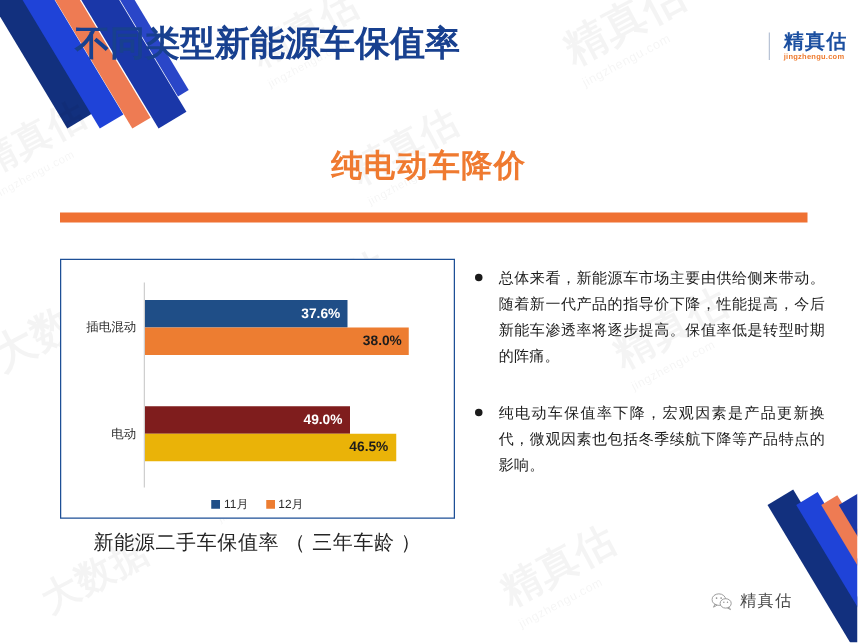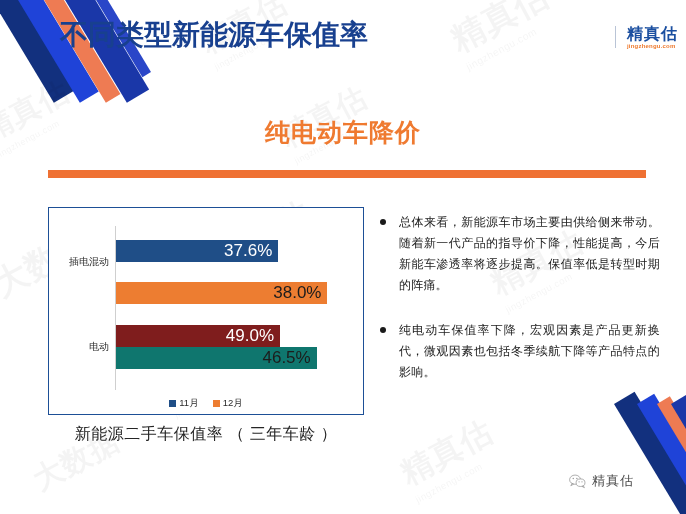--- a/index.html
+++ b/index.html
@@ -240,22 +240,22 @@
     left: 67px;
     height: 22px;
     display: flex;
     align-items: center;
     justify-content: flex-end;
   }
   .bar.s0 { top: 0px;  background: #1f4e87; }
   .bar.s1 { top: 22px; background: #ed7d31; }
 
   .bar-value {
-    font-size: 17px;
-    font-weight: normal;
+    font-size: 11px;
+    font-weight: bold;
     padding-right: 6px;
     white-space: nowrap;
   }
   .bar.s0 .bar-value { color: #ffffff; }
   .bar.s1 .bar-value { color: #1c1c1c; }
 
   .legend {
     position: absolute;
     left: 0; right: 0;
     bottom: 4px;
@@ -395,31 +395,31 @@
 
   <div id="chart-panel">
     <div class="chart-inner">
       <div class="axis-line"></div>
 
       <div class="cat-group g0">
         <div class="cat-label">插电混动</div>
         <div class="bar s0" style="width: 162.274px; background: rgb(31, 78, 135);">
           <span class="bar-value">37.6%</span>
         </div>
-        <div class="bar s1" style="width: 211.474px; background: rgb(237, 125, 49); margin-top: 20px;">
+        <div class="bar s1" style="width: 211.474px; background: rgb(237, 125, 49);">
           <span class="bar-value">38.0%</span>
         </div>
       </div>
 
       <div class="cat-group g1">
         <div class="cat-label">电动</div>
         <div class="bar s0" style="width: 164px; background: #7f1d1d;">
           <span class="bar-value">49.0%</span>
         </div>
-        <div class="bar s1" style="width: 200.684px; background: #0f766e; justify-content: flex-end;">
+        <div class="bar s1" style="width: 200.684px; background: #eab308; justify-content: flex-end;">
           <span class="bar-value">46.5%</span>
         </div>
       </div>
 
       <div class="legend">
         <div class="legend-item">
           <span class="legend-swatch" style="background: rgb(31, 78, 135);"></span>
           <span>11月</span>
         </div>
         <div class="legend-item">

